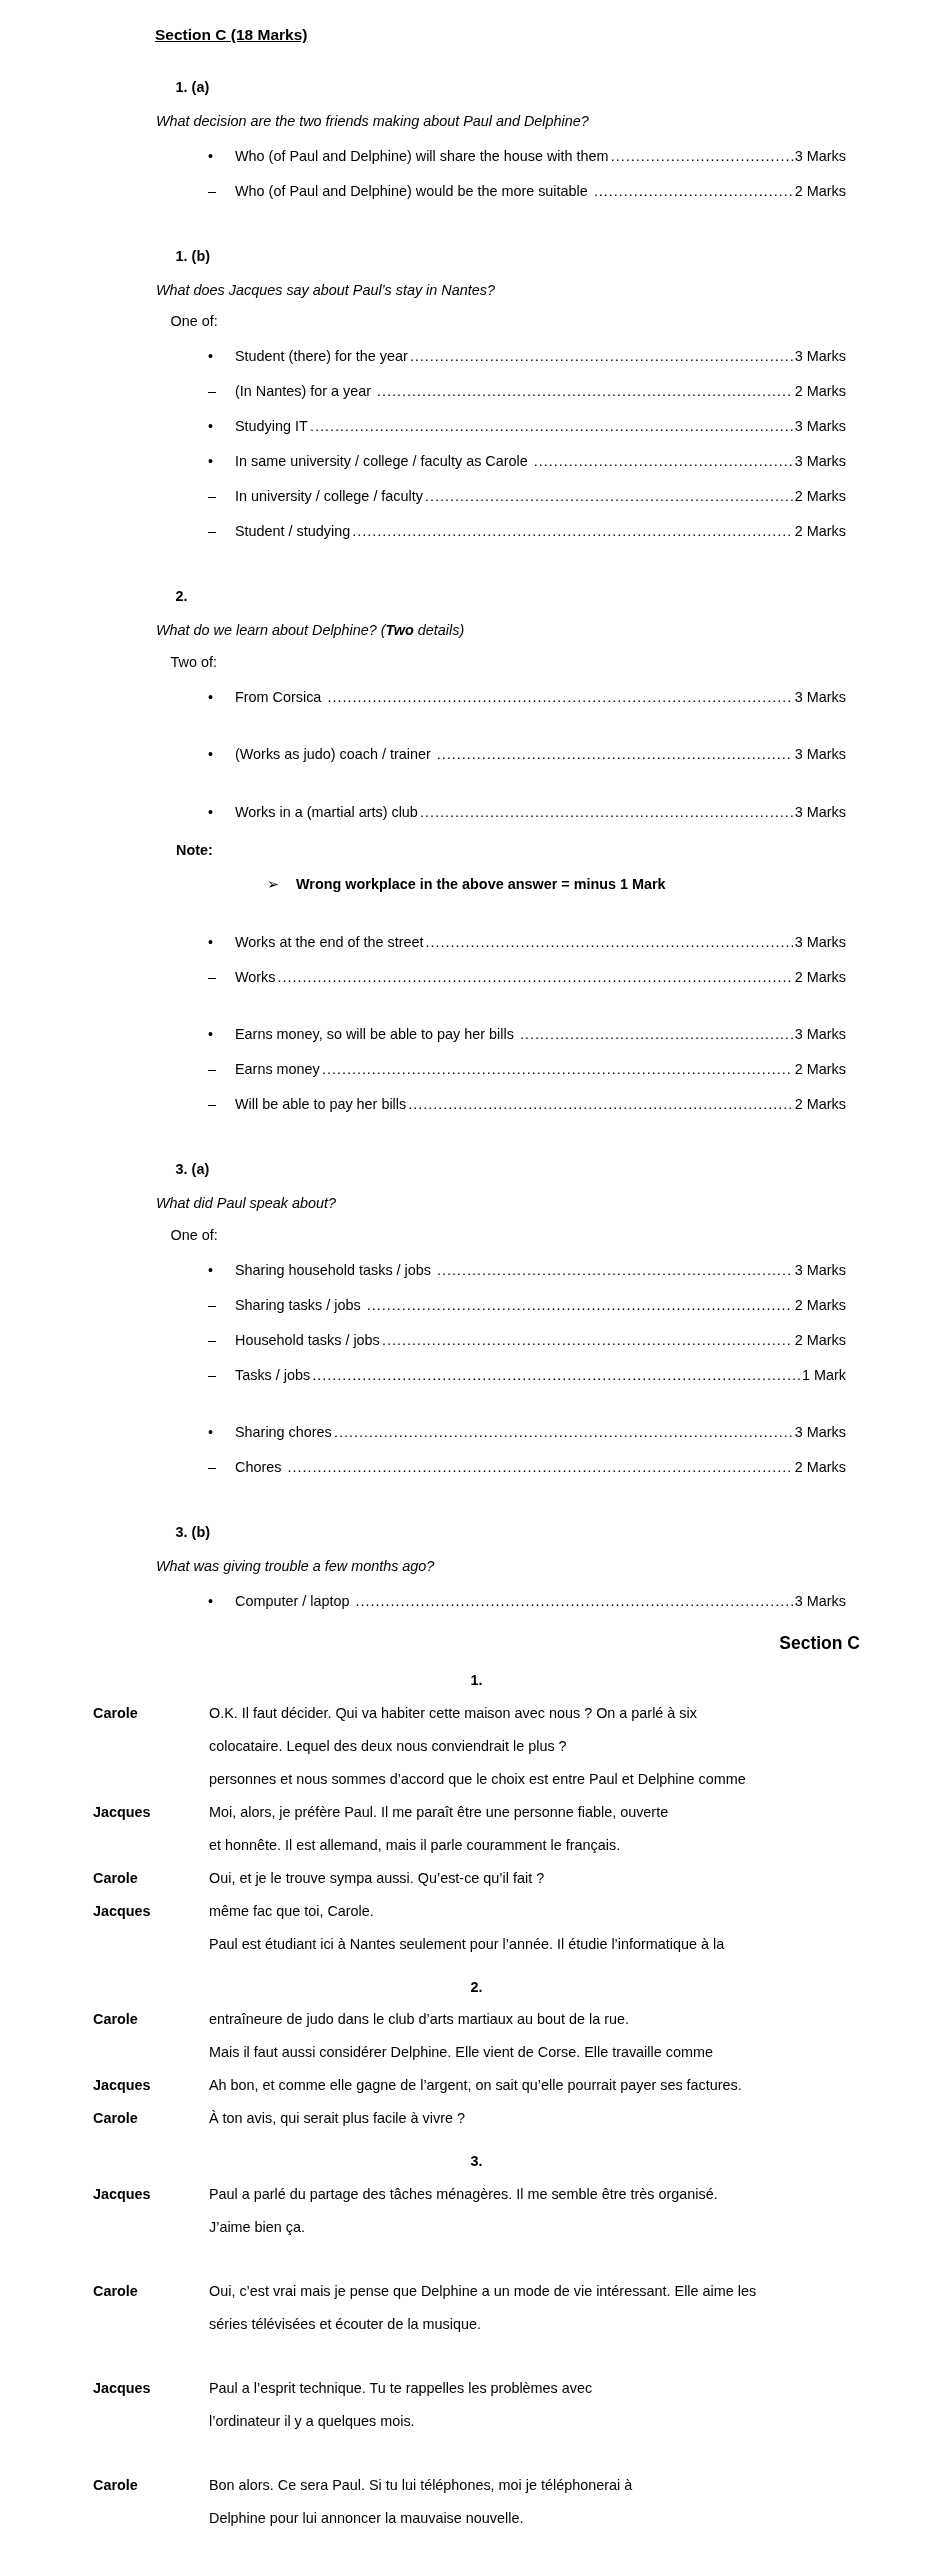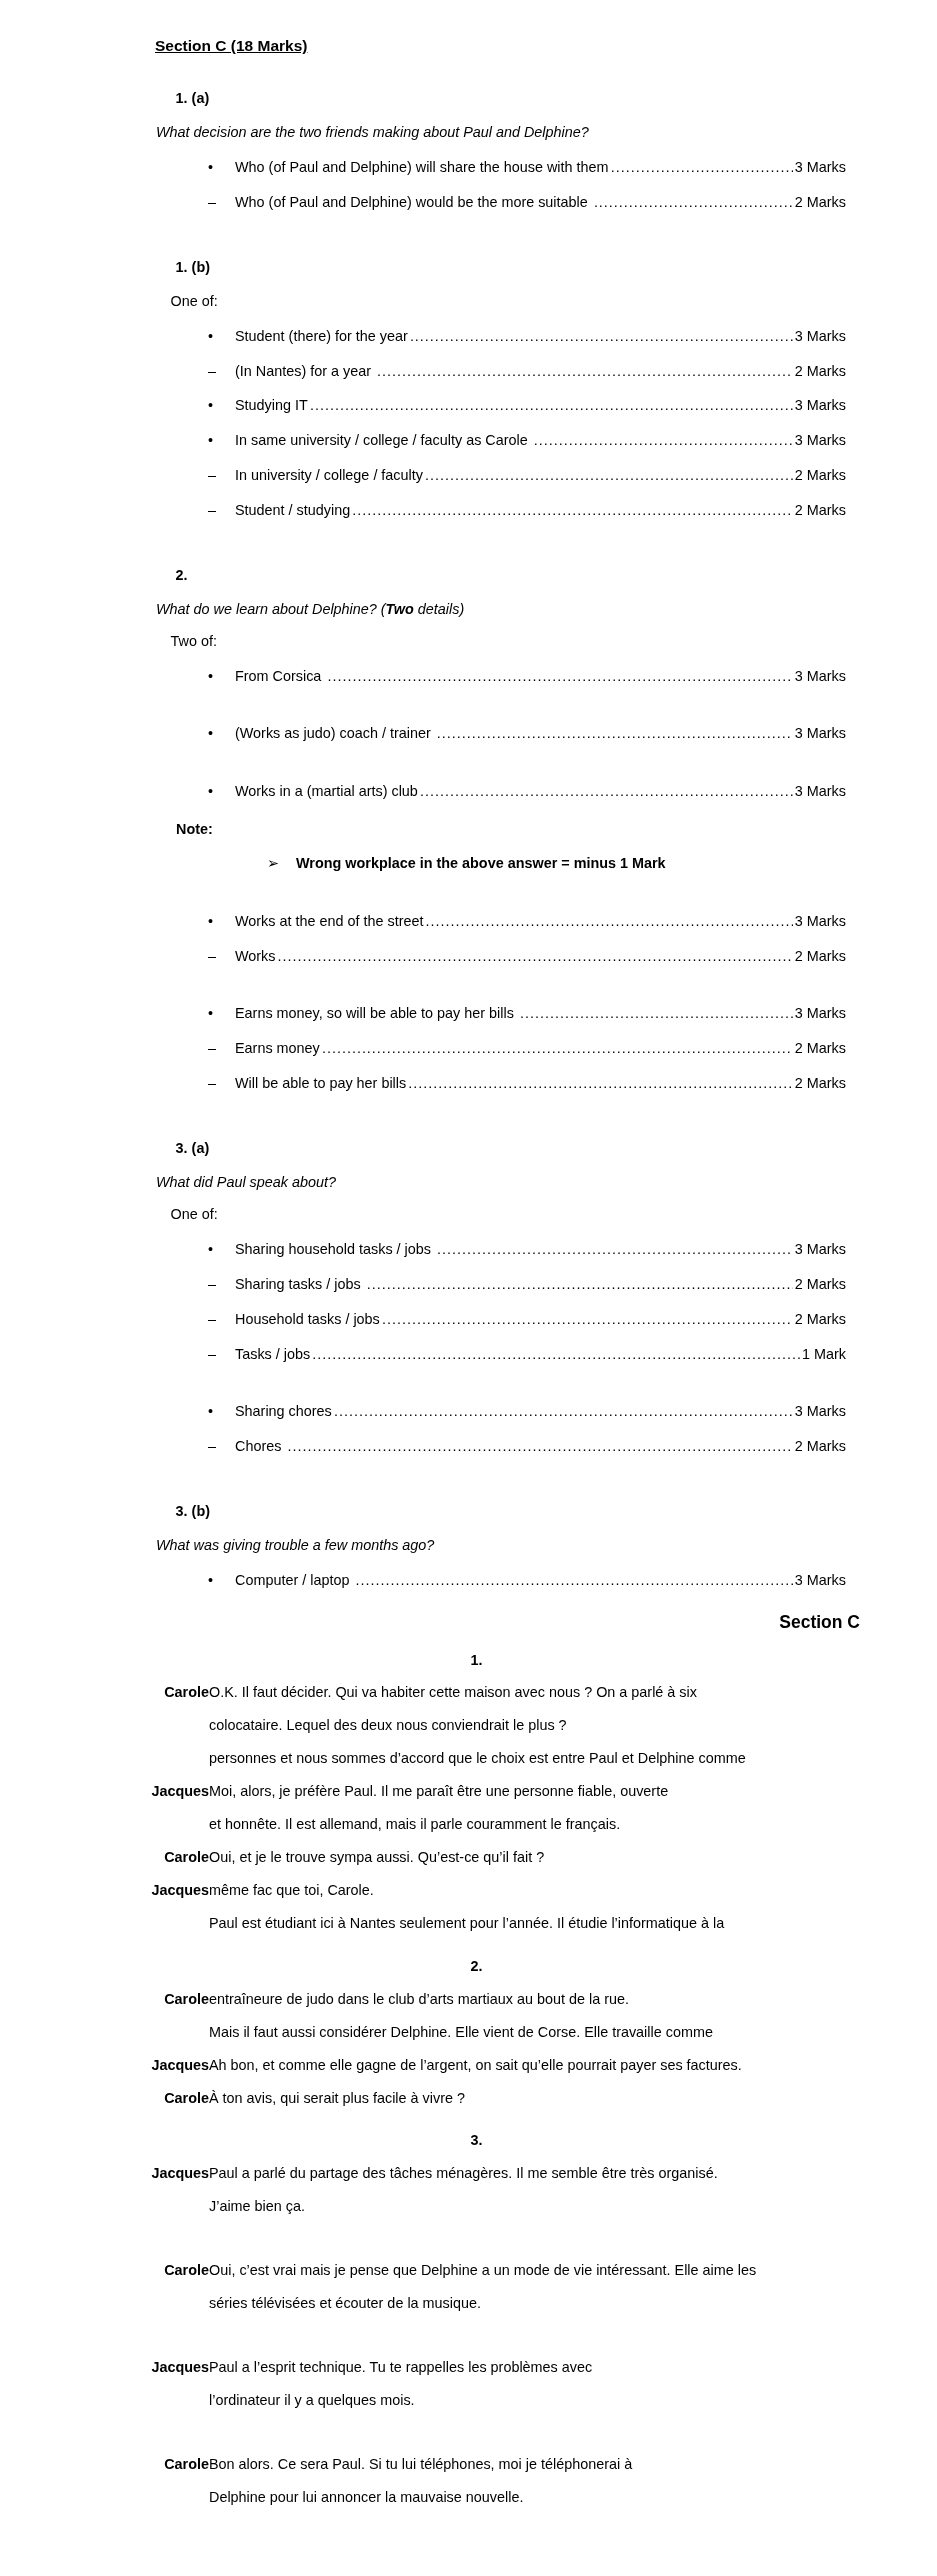--- a/index.html
+++ b/index.html
@@ -2,21 +2,21 @@
 <html style="font-size:8.2px"><head>
 <meta charset="utf-8">
 <style>
   * { margin:0; padding:0; box-sizing:border-box; }
   html { background:#ffffff; }
   body {
     width:937px; min-height:2642px; background:#ffffff; color:#000;
     font-family:"Liberation Sans","DejaVu Sans",sans-serif;
     display:flex; flex-direction:column;
   }
-  .page { padding-top:37px; flex:0 0 auto; }
+  .page { padding-top:26px; flex:0 0 auto; }
 
   
   .scheme { margin-left:155px; width:691px; }
   .doc-title {
     font-size:15.5px; font-weight:bold; text-decoration:underline;
     margin-bottom:33px;
   }
   .block { margin-top:44px; }
   .block:first-of-type { margin-top:0; }
   .block-heading { font-size:14.4px; font-weight:bold; margin-left:20.6px; margin-bottom:13.4px; line-height:20.6px; }
@@ -39,21 +39,21 @@
   .note-label { font-size:14.4px; font-weight:bold; margin-left:21px; margin-top:17.5px; line-height:20.6px; }
   .arrow-row { display:flex; align-items:baseline; font-size:14.4px; font-weight:bold; margin-left:112px; margin-top:13.4px; line-height:20.6px; }
   .arrow-row .arrow-glyph { flex:none; width:29px; }
 
   
   .transcript { margin-top:20.6px; margin-left:93px; margin-right:77px; }
   .transcript-heading { text-align:right; font-size:17.5px; font-weight:bold; line-height:23px; margin-bottom:8.2px; }
   .part-number { text-align:center; font-size:14.4px; font-weight:bold; margin-top:15.5px; margin-bottom:6.2px; line-height:20.6px; }
   .turn { display:flex; }
   .turn-gap { margin-top:31px; }
-  .speaker { flex:none; width:116px; font-weight:bold; font-size:14.4px; line-height:33px;text-align:right; }
+  .speaker { flex:none; width:116px; font-weight:bold; font-size:14.4px; line-height:33px; }
   .turn-lines { flex:1 1 auto; }
   .turn-line { font-size:14.4px; line-height:33px; white-space:nowrap; }
 </style>
 </head>
 <body>
 
 <div class="page">
 
   <div class="scheme">
     <div class="doc-title">Section C (18 Marks)</div>
@@ -69,20 +69,21 @@
         </div>
         <div class="mark-item">
           <span class="bullet">–</span>
           <span class="txt">Who (of Paul and Delphine) would be the more suitable </span>
           <span class="dots"></span>
           <span class="marks">2 Marks</span>
         </div>
       </section>
       <section class="block">
         <div class="block-heading">1. (b)</div>
+        <div class="block-question"><span>What does Jacques say about Paul’s stay in Nantes?</span></div>
         <div class="block-preamble">One of:</div>
         <div class="mark-item">
           <span class="bullet">•</span>
           <span class="txt">Student (there) for the year</span>
           <span class="dots"></span>
           <span class="marks">3 Marks</span>
         </div>
         <div class="mark-item">
           <span class="bullet">–</span>
           <span class="txt">(In Nantes) for a year </span>

